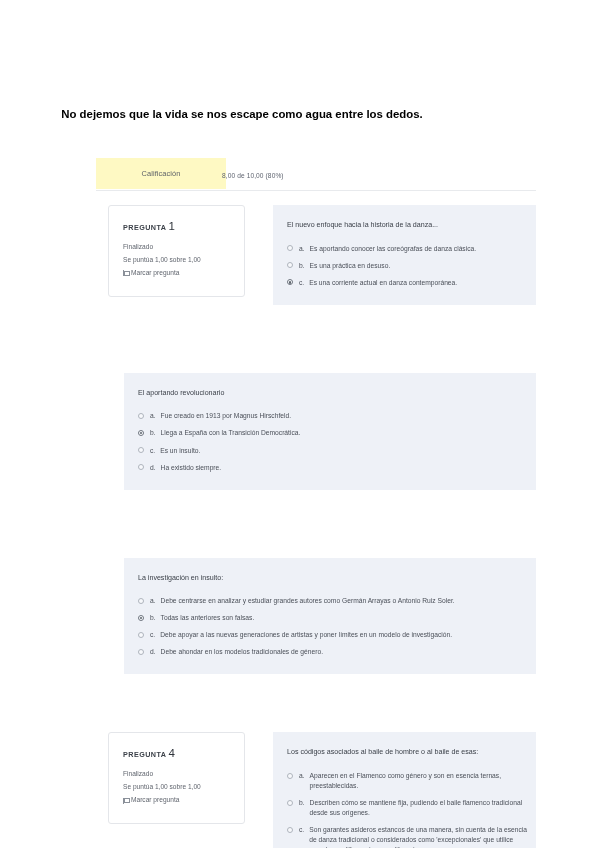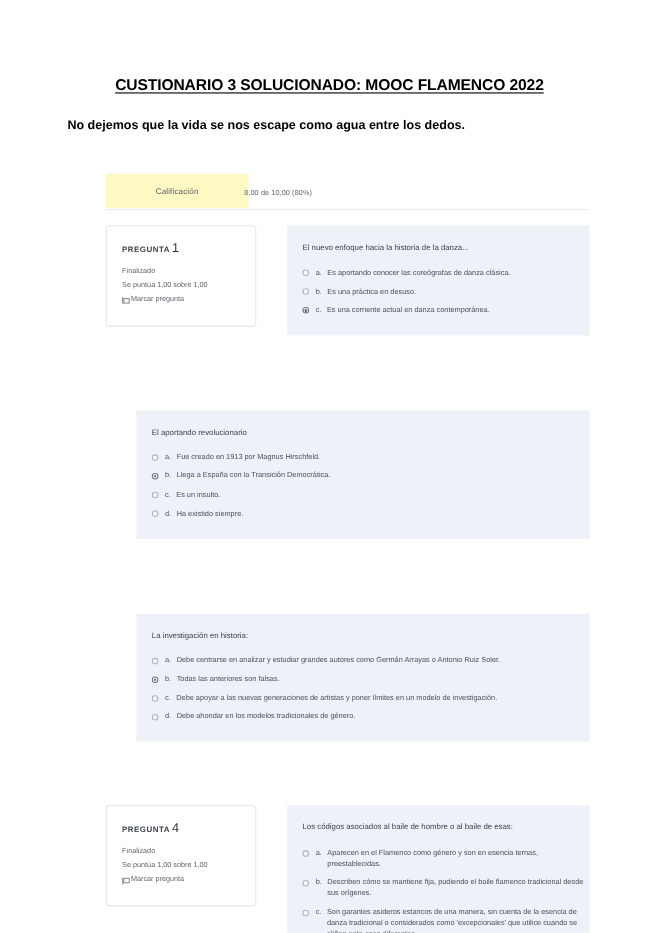--- a/index.html
+++ b/index.html
@@ -99,20 +99,21 @@
 
   .qinfo {
     width: 137px;
     min-height: 92px;
     box-sizing: border-box;
     background: #ffffff;
     border: 1px solid #e4e6ea;
     border-radius: 3px;
     padding: 14px 12px 12px 14px;
     flex: 0 0 137px;
+    margin-left: 12px;
   }
   .qinfo-title {
     font-size: 7.2px;
     font-weight: bold;
     color: #3c4149;
     letter-spacing: 0.45px;
     margin-bottom: 9px;
     white-space: nowrap;
   }
   .qinfo-title .num {
@@ -219,23 +220,20 @@
   }
 
   .spacer-lg { height: 58px; }
   .spacer-md { height: 48px; }
 </style>
 </head>
 <body>
 
 <div class="page">
 
-  <div class="doc-title">
-    <span class="u">CUSTIONARIO 3 SOLUCIONADO: MOOC FLAMENCO 2022</span>
-  </div>
 
   <div class="doc-subtitle">No dejemos que la vida se nos escape como agua entre los dedos.</div>
 
   <div class="shot">
 
     <div class="topbar">
       <div class="grade-tab">
         <span class="grade-tab-label">Calificación</span>
       </div>
       <div class="grade-value">8,00 de 10,00 (80%)</div>
@@ -300,21 +298,21 @@
           <span class="opt-letter">d.</span>
           <span class="opt-text">Ha existido siempre.</span>
         </div>
       </div>
     </div>
 
     <div class="spacer-lg"></div>
 
     <div class="qrow">
       <div class="qpanel">
-        <div class="qtext">La investigación en historia:</div>
+        <div class="qtext">La investigación en insulto:</div>
         <div class="opt">
           <span class="radio"></span>
           <span class="opt-letter">a.</span>
           <span class="opt-text">Debe centrarse en analizar y estudiar grandes autores como Germán Arrayas o Antonio Ruiz Soler.</span>
         </div>
         <div class="opt">
           <span class="radio sel"></span>
           <span class="opt-letter">b.</span>
           <span class="opt-text">Todas las anteriores son falsas.</span>
         </div>

